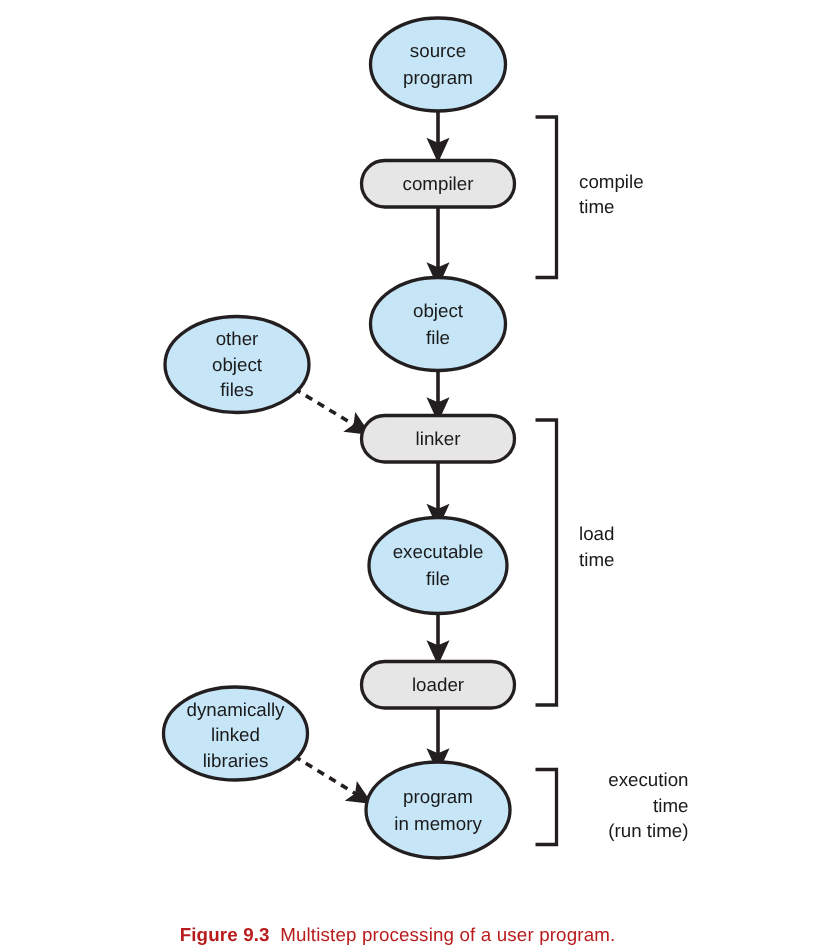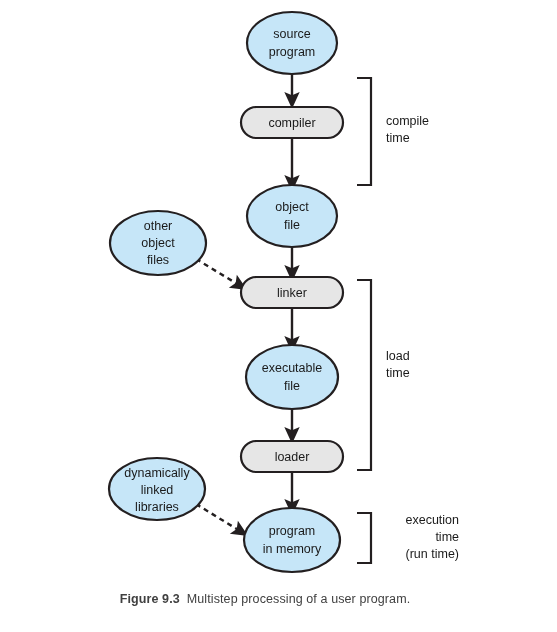--- a/index.html
+++ b/index.html
@@ -34,26 +34,26 @@
     dominant-baseline: middle;
   }
   .bracket-label {
     font-family: "Liberation Sans", sans-serif;
     font-size: 12.5px;
     fill: #1a1a1a;
   }
   .caption {
     position: absolute;
     left: 0;
-    top: 592px;
+    top: 616px;
     width: 530px;
     text-align: center;
     font-family: "Liberation Sans", sans-serif;
     font-size: 12.5px;
-    color: #404040;
+    color: #b91c1c;
     letter-spacing: 0.1px;
   }
   .caption .cap-num {
     font-weight: bold;
     margin-right: 7px;
   }
 </style>
 </head>
 <body>
 

